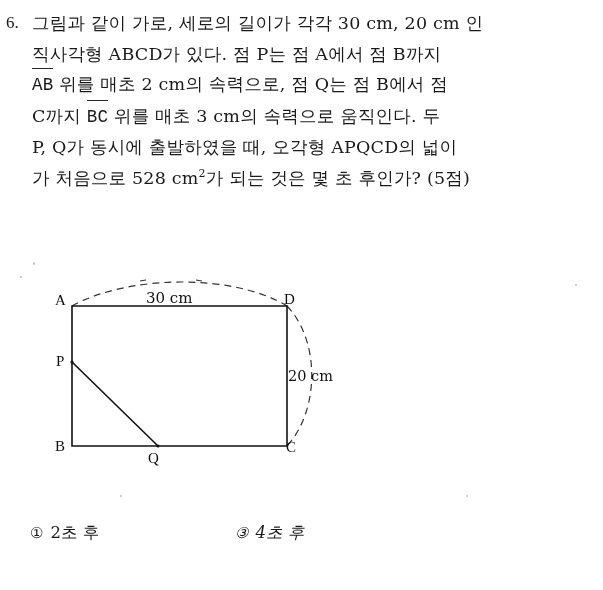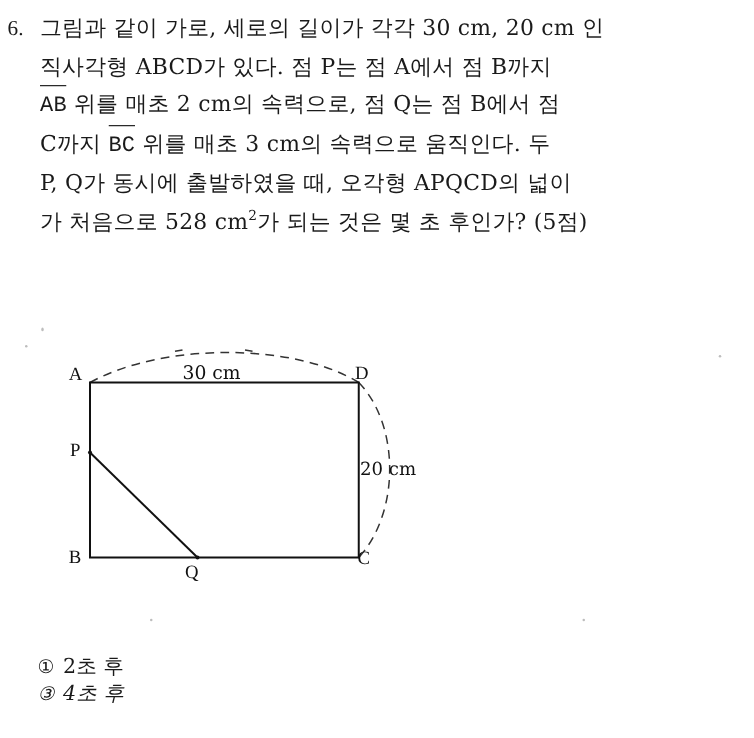--- a/index.html
+++ b/index.html
@@ -104,21 +104,20 @@
   .choices {
     position: absolute;
     left: 30px;
     top: 522px;
     width: 560px;
     font-family: "DejaVu Serif", serif;
   }
   .choice-row {
     display: flex;
     margin-bottom: 9px;
-    flex-direction: column;
   }
   .choice {
     font-size: 16.5px;
     white-space: nowrap;
   }
   .choice .circ {
     font-size: 15px;
     margin-right: 7px;
   }
   .c1 { width: 205px; }

